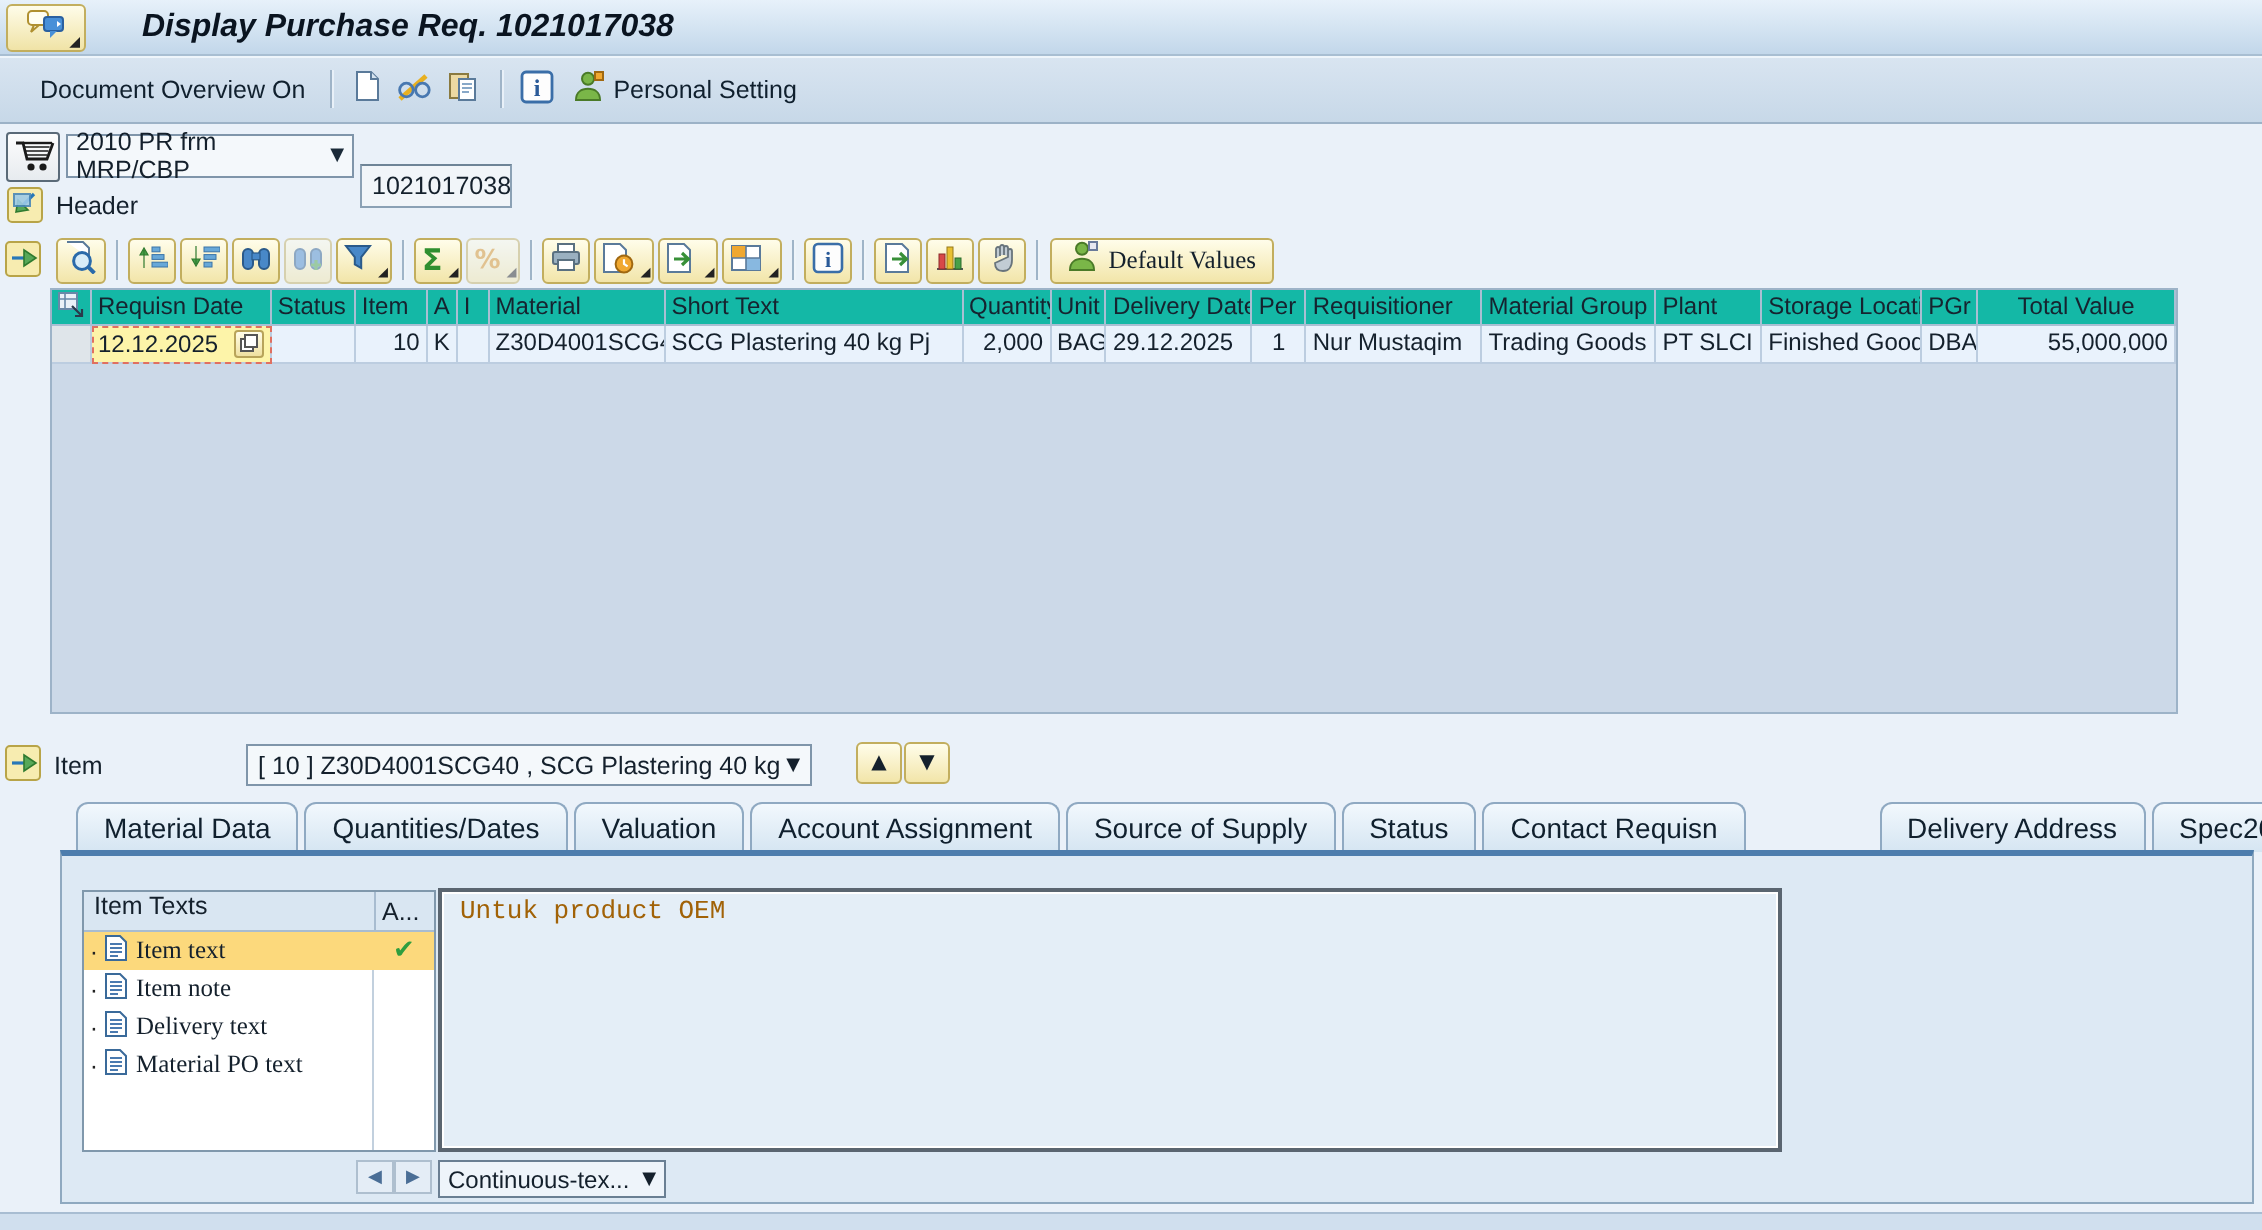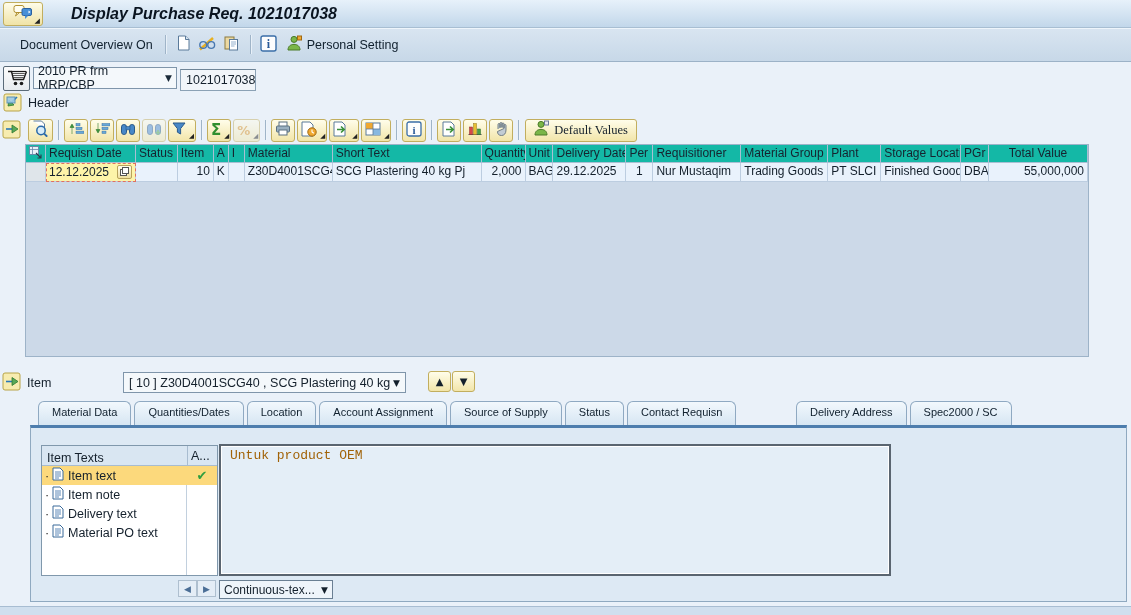--- a/index.html
+++ b/index.html
@@ -30,21 +30,21 @@
     border-radius:2px; cursor:pointer; }
 
   
   .cart-btn { position:absolute; left:3px; top:66px; width:27px; height:25px;
     background:linear-gradient(#fdfdfd,#e7ebef); border:1px solid #5a6a78; border-radius:2px;
     display:flex; align-items:center; justify-content:center; cursor:pointer; }
   .doctype-select { position:absolute; left:33px; top:67px; width:144px; height:22px;
     background:#f4f8fb; border:1px solid #7f95aa; display:flex; align-items:center;
     padding:0 4px; font-size:12.5px; cursor:pointer; }
   .doctype-select .dd { margin-left:auto; font-size:9px; color:#1a2a38; font-family:"DejaVu Sans",sans-serif; }
-  .docnum-field { position:absolute; left:180px; top:69px; width:76px; height:22px;
+  .docnum-field { position:absolute; left:180px; top:82px; width:76px; height:22px;
     background:#f1f5f9; border:1px solid #8ba1b5; border-top-color:#6e8497;
     display:flex; align-items:center; padding:0 5px; font-size:12.5px; }
 
   
   .hdr-collapse { position:absolute; left:3px; top:93px; cursor:pointer; }
   .hdr-label { position:absolute; left:28px; top:96px; font-size:12.5px; }
 
   
   .grid-expand { position:absolute; left:2px; top:119px; cursor:pointer; }
   .gridtoolbar { position:absolute; left:27px; top:117px; height:26px; display:flex; align-items:center; }
@@ -92,39 +92,39 @@
     padding:0 5px; font-size:12.5px; cursor:pointer; }
   .item-select .txt { overflow:hidden; white-space:nowrap; }
   .item-select .dd { margin-left:auto; font-size:9px; font-family:"DejaVu Sans",sans-serif; }
   .navbtn { position:absolute; top:371px; width:23px; height:21px;
     background:linear-gradient(#fffdea,#f2e5a9); border:1px solid #c2ae5e; border-radius:3px;
     display:flex; align-items:center; justify-content:center; font-size:10px; cursor:pointer;
     font-family:"DejaVu Sans",sans-serif; }
 
   
   .tabs { position:absolute; left:38px; top:401px; height:25px; display:flex; gap:3px; }
-  .tab { height:25px; padding:4px 13px 0; font-size:11px; white-space:nowrap;
+  .tab { height:25px; padding:4px 13px 0; font-size:14px; white-space:nowrap;
     background:linear-gradient(#f2f8fd,#d5e5f2); border:1px solid #8fa9c2; border-bottom:none;
     border-radius:6px 6px 0 0; cursor:pointer; color:#10202e; }
   .tab.active { background:linear-gradient(#a9c5de,#7da2c5);margin-top:29px; }
 
   
   .panel { position:absolute; left:30px; top:425px; width:1097px; height:177px;
     background:#dde9f4; border:1px solid #8fa9c0; border-top:3px solid #4d7dad; }
   .listbox { position:absolute; left:10px; top:17px; width:177px; height:131px;
     background:#ffffff; border:1px solid #8098ac; }
   .lb-head { display:flex; height:20px; background:#d9e6f2; border-bottom:1px solid #a8bcd0;
-    font-size:12.5px; align-items:flex-end;gap:32px; }
+    font-size:12.5px; align-items:flex-start;gap:32px; }
   .lb-head .t { flex:1; padding-left:5px; }
   .lb-head .a { width:30px; border-left:1px solid #a8bcd0; padding-left:3px; align-self:stretch;
     display:flex; align-items:center; }
   .acol-line { position:absolute; right:30px; top:20px; bottom:0; width:1px; background:#c2d0de; }
   .lb-row { display:flex; align-items:center; height:19px; font-size:12.5px; cursor:pointer; position:relative; }
   .lb-row .bullet { width:10px; text-align:center; color:#222; flex:none; }
-  .lb-row .lbl { padding-left:4px; white-space:nowrap; overflow:hidden; flex:1; }
+  .lb-row .lbl { padding-left:4px; white-space:nowrap; overflow:hidden; flex:1;font-family:Liberation Serif, serif; }
   .lb-row .acell { width:30px; flex:none; align-self:stretch; display:flex; align-items:center; justify-content:center; }
   .lb-row.selected { background:#fcd97c; }
   .check { color:#2f9e3f; font-size:13px; font-family:"DejaVu Sans",sans-serif; }
   .scrollbtns { position:absolute; left:147px; top:152px; display:flex; }
   .sbtn { width:19px; height:17px; display:flex; align-items:center; justify-content:center;
     background:#e4edf6; border:1px solid #aebfcf; cursor:pointer; font-size:9px; color:#4a6e96;
     font-family:"DejaVu Sans",sans-serif; }
   .textarea { position:absolute; left:188px; top:16px; width:672px; height:132px;
     background:#e4eef7; border:2px solid #5a6570; box-shadow:inset 0 0 0 1px #ffffff;
     padding:2px 9px; font-family:"Liberation Mono","DejaVu Sans Mono",monospace; font-size:13px;
@@ -483,21 +483,21 @@
   <div class="navbtn" style="left:428px">
     <span>▲</span>
   </div>
   <div class="navbtn" style="left:452px">
     <span>▼</span>
   </div>
 
   <div class="tabs">
     <div class="tab">Material Data</div>
     <div class="tab">Quantities/Dates</div>
-    <div class="tab">Location</div>
+    <div class="tab">Valuation</div>
     <div class="tab">Account Assignment</div>
     <div class="tab">Source of Supply</div>
     <div class="tab">Status</div>
     <div class="tab">Contact Requisn</div>
     <div class="tab active">Texts</div>
     <div class="tab">Delivery Address</div>
     <div class="tab">Spec2000 / SC</div>
   </div>
 
   <div class="panel">

